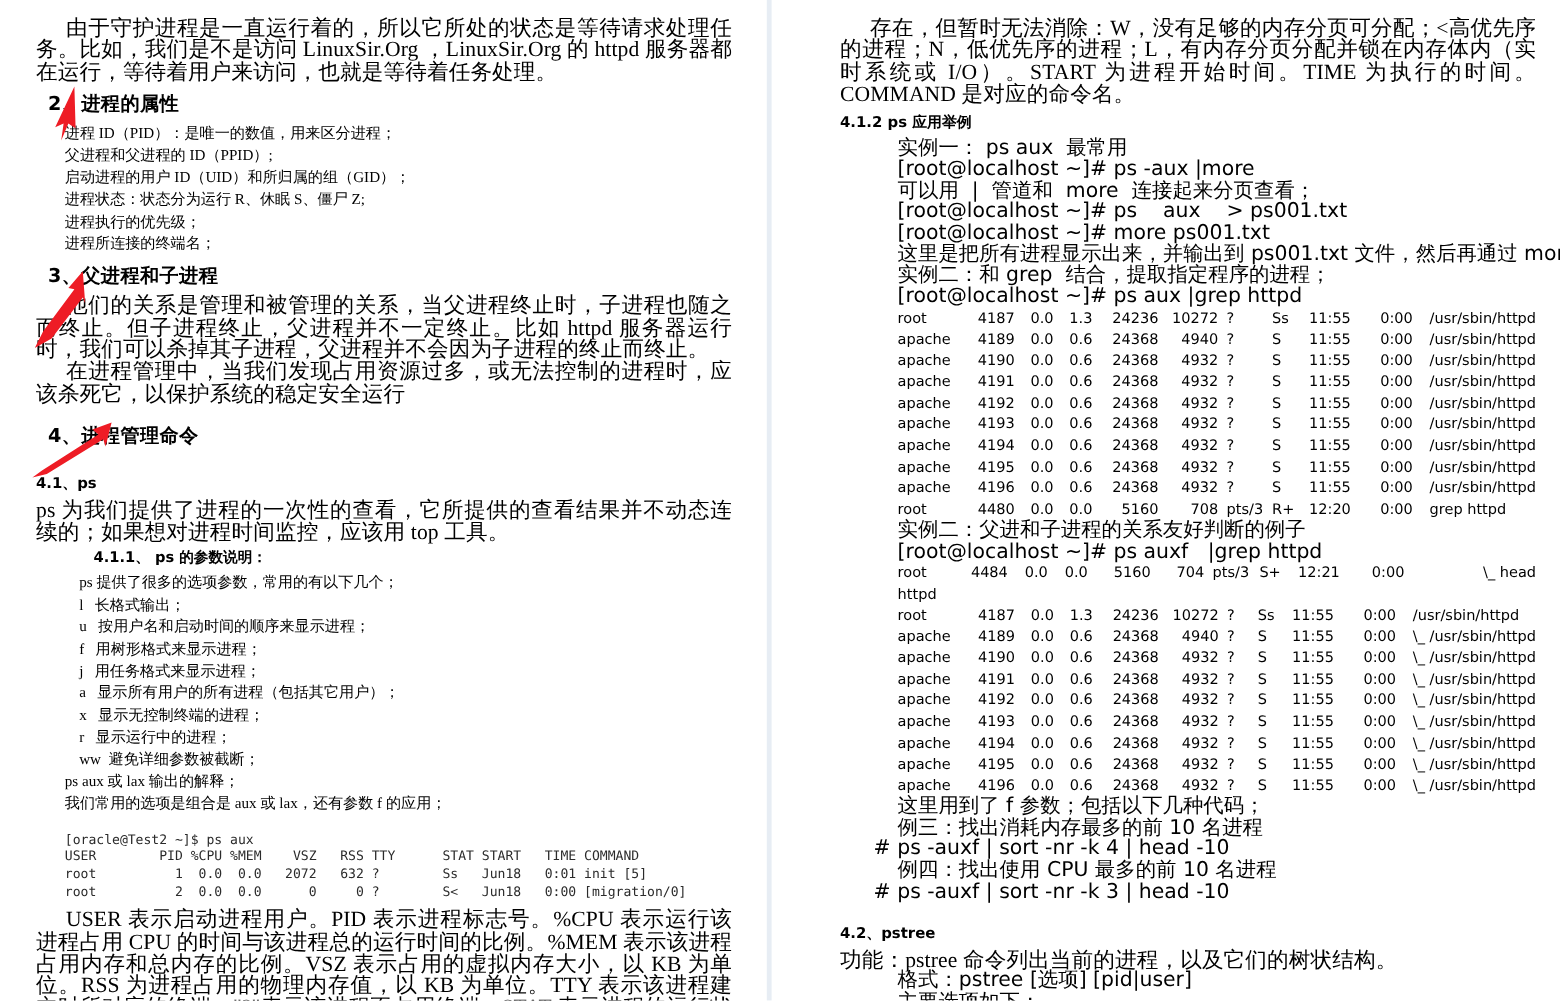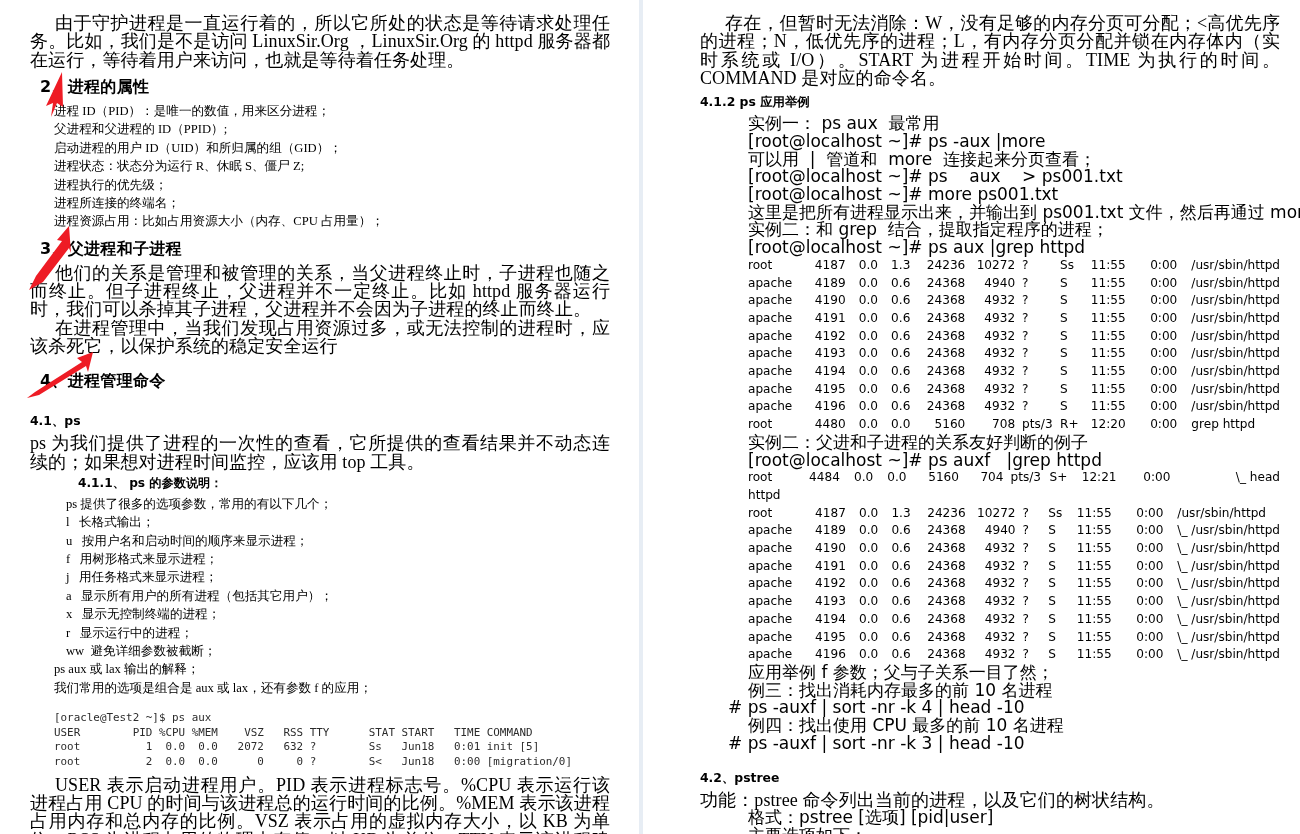--- a/index.html
+++ b/index.html
@@ -166,21 +166,20 @@
 
     <div class="h2">2、进程的属性</div>
 
     <div>
       <p class="li">进程 ID（PID）：是唯一的数值，用来区分进程；</p>
       <p class="li">父进程和父进程的 ID（PPID）;</p>
       <p class="li">启动进程的用户 ID（UID）和所归属的组（GID）；</p>
       <p class="li">进程状态：状态分为运行 R、休眠 S、僵尸 Z;</p>
       <p class="li">进程执行的优先级；</p>
       <p class="li">进程所连接的终端名；</p>
-      <p class="li">进程资源占用：比如占用资源大小（内存、CPU 占用量）；</p>
     </div>
 
     <div class="h2">3、父进程和子进程</div>
 
     <p class="p indent">他们的关系是管理和被管理的关系，当父进程终止时，子进程也随之而终止。但子进程终止，父进程并不一定终止。比如 httpd 服务器运行时，我们可以杀掉其子进程，父进程并不会因为子进程的终止而终止。</p>
     <p class="p indent">在进程管理中，当我们发现占用资源过多，或无法控制的进程时，应该杀死它，以保护系统的稳定安全运行</p>
 
     <div class="spacer8"></div>
 
     <div class="h2">4、进程管理命令</div>
@@ -522,21 +521,21 @@
             <td class="c-rss">4932</td>
             <td class="c-tty">?</td>
             <td class="c-stat">S</td>
             <td class="c-start">11:55</td>
             <td class="c-time">0:00</td>
             <td class="c-cmd pad">\_ /usr/sbin/httpd</td>
           </tr>
         </tbody>
     </table>
 
-    <p class="cmd">应用举例 f 参数；父与子关系一目了然；</p>
+    <p class="cmd">这里用到了 f 参数；包括以下几种代码；</p>
     <p class="cmd">例三：找出消耗内存最多的前 10 名进程</p>
     <p class="cmd tight"># ps -auxf | sort -nr -k 4 | head -10</p>
     <p class="cmd">例四：找出使用 CPU 最多的前 10 名进程</p>
     <p class="cmd tight"># ps -auxf | sort -nr -k 3 | head -10</p>
 
     <div class="spacer10"></div>
 
     <div class="h3">4.2、pstree</div>
 
     <p class="p">功能：pstree 命令列出当前的进程，以及它们的树状结构。</p>

